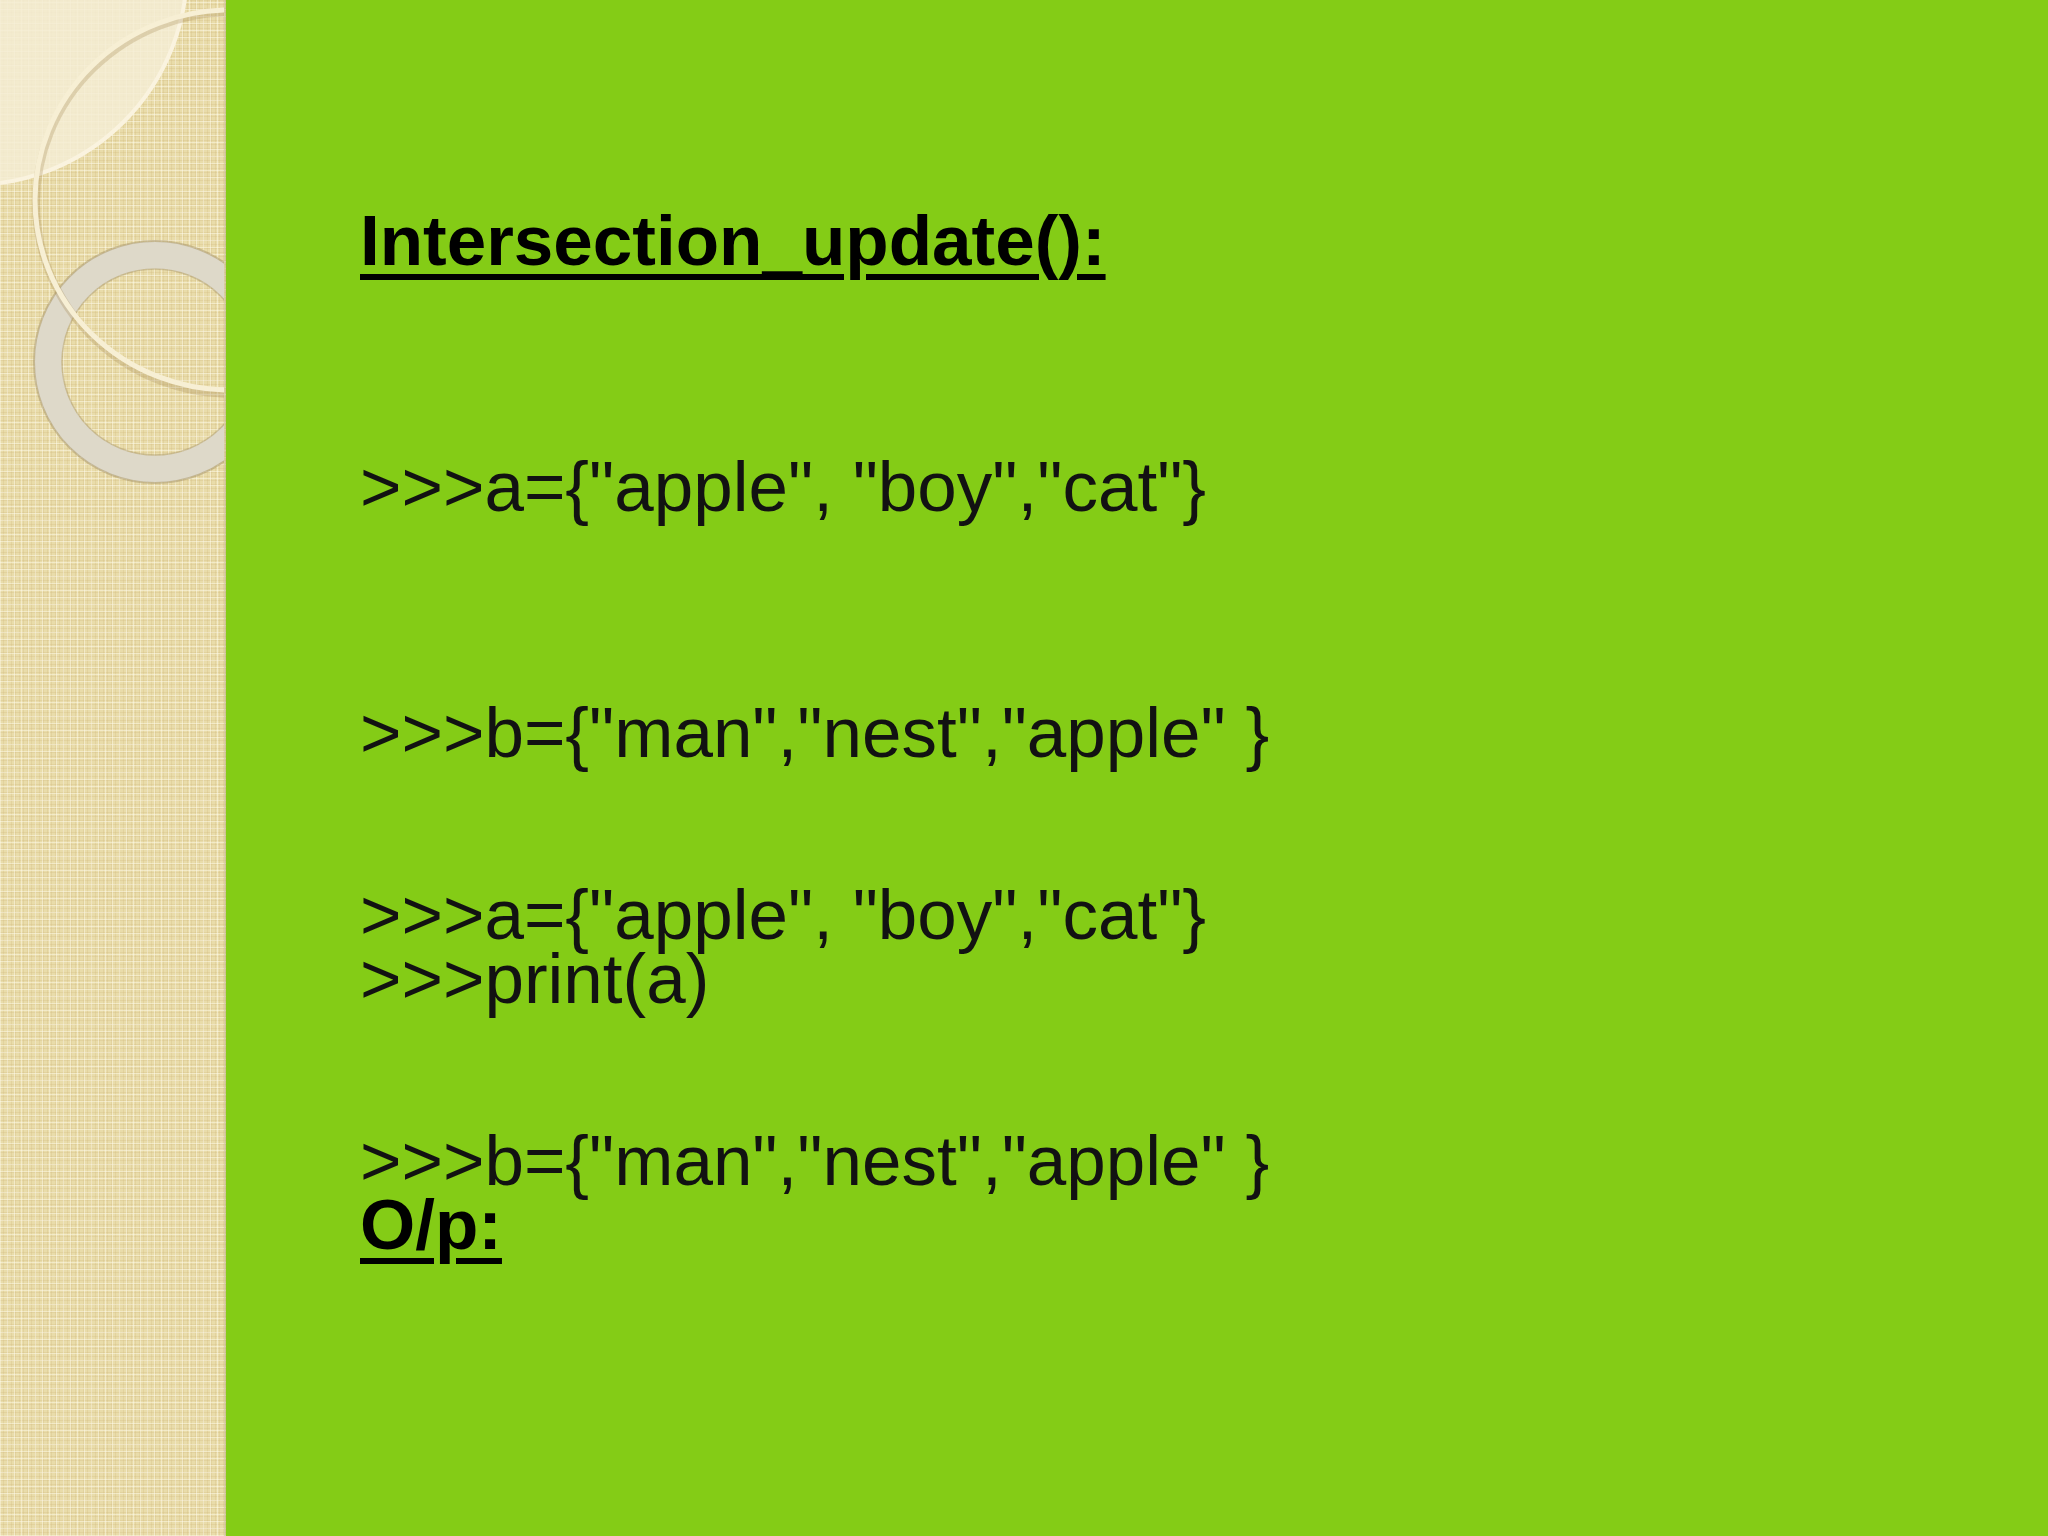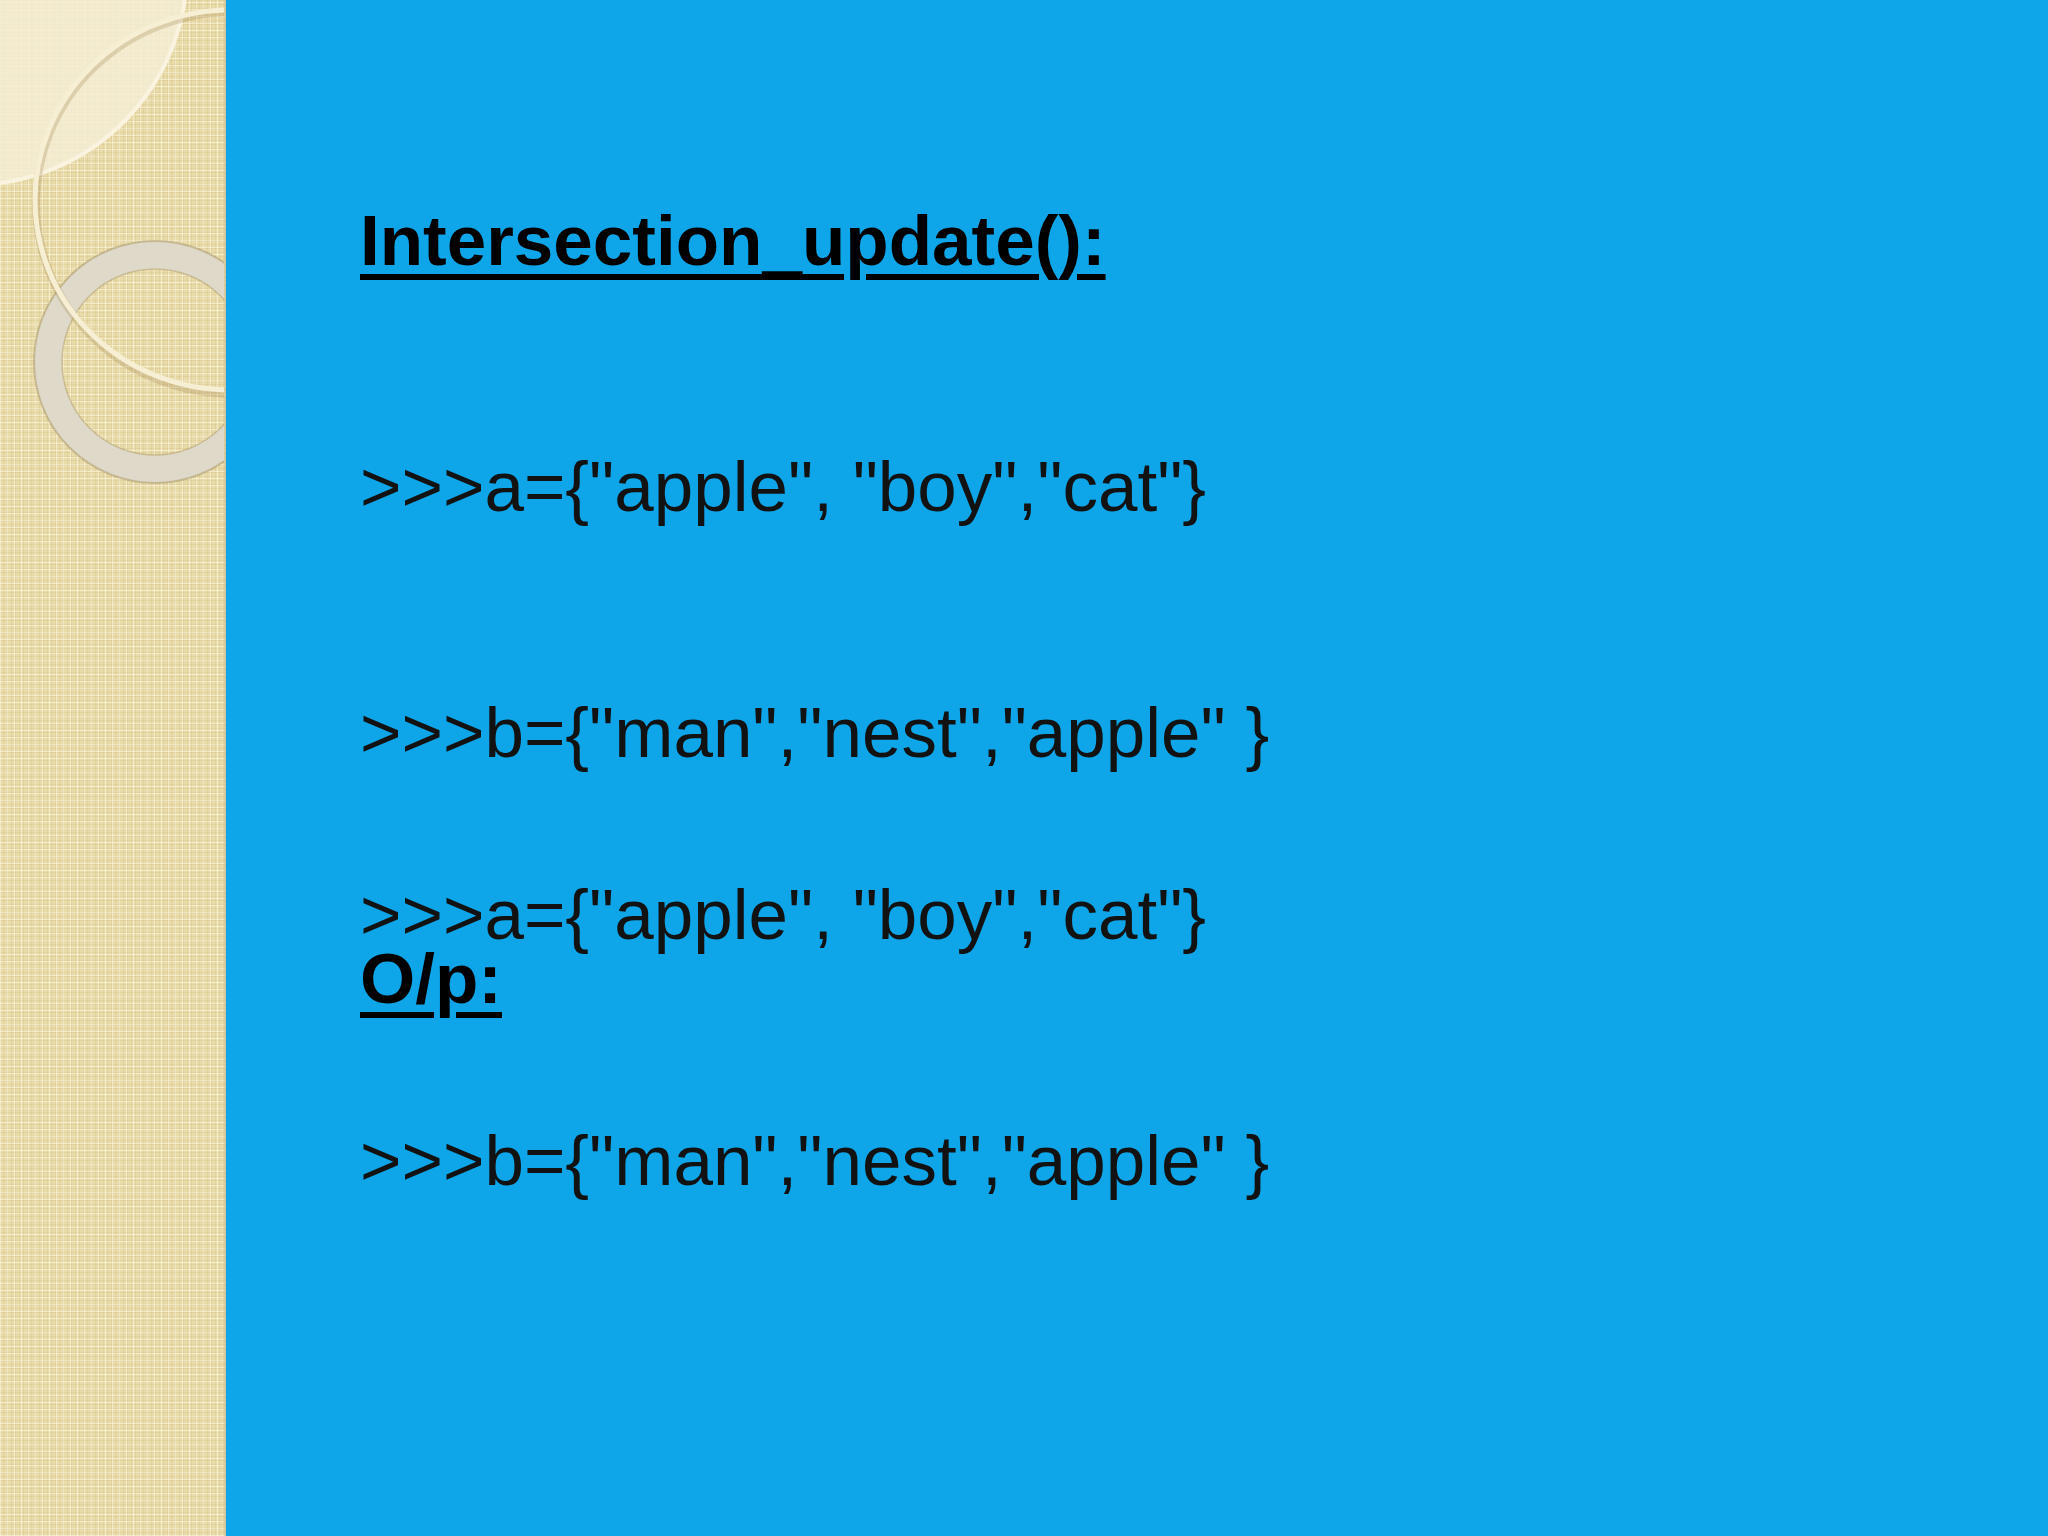--- a/index.html
+++ b/index.html
@@ -5,21 +5,21 @@
   html, body {
     margin: 0;
     padding: 0;
     background: #ffffff;
   }
   .slide {
     position: relative;
     width: 2048px;
     height: 1536px;
     overflow: hidden;
-    background: #0ea5e9;
+    background: #84cc16;
     font-family: "Liberation Sans", sans-serif;
   }
   
   .sidebar {
     position: absolute;
     left: 0; top: 0;
     width: 224px;
     height: 100%;
     background-color: #e9dcaa;
     background-image:
@@ -74,20 +74,21 @@
       <ellipse cx="230" cy="200" rx="195" ry="190" fill="none" stroke="#f7efd4" stroke-width="5"></ellipse>
     </svg>
   </aside>
 
   <main>
 
     <section class="text-block block-1">
       <div class="block-title">Intersection_update():</div>
       <div class="code-line">&gt;&gt;&gt;a={"apple", "boy","cat"}</div>
       <div class="code-line">&gt;&gt;&gt;b={"man","nest","apple" }</div>
+      <div class="code-line">&gt;&gt;&gt;print(a)</div>
       <div class="op-label">O/p:</div>
       
     </section>
 
     <section class="text-block block-2">
       <div class="code-line">&gt;&gt;&gt;a={"apple", "boy","cat"}</div>
       <div class="code-line">&gt;&gt;&gt;b={"man","nest","apple" }</div>
       
       
       

